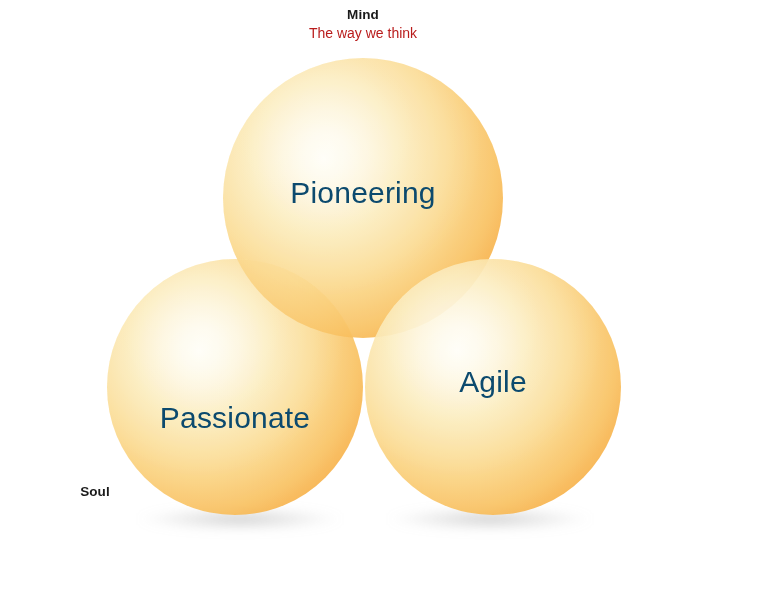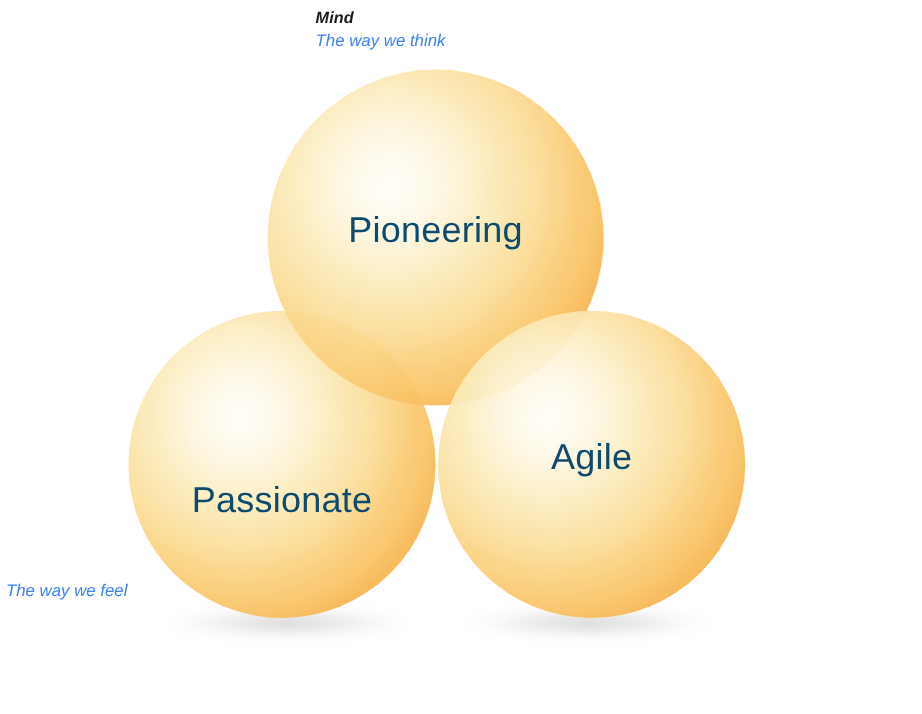--- a/index.html
+++ b/index.html
@@ -21,37 +21,36 @@
     position: absolute;
     left: 0;
     top: 0;
     width: 768px;
     height: 595px;
   }
 
   
   .axis-label {
     position: absolute;
-    text-align: left;
+    text-align: center;
     line-height: 1.32;
     white-space: nowrap;
-    font-style: italic;
   }
   .axis-label .axis-title {
     display: block;
     font-size: 13.5px;
     font-weight: bold;
     letter-spacing: 0.1px;
     color: #1a1a1a;
   }
   .axis-label .axis-sub {
     display: block;
     font-size: 14px;
     font-weight: normal;
-    color: #3b82f6;
+    color: #b91c1c;
   }
 
   #label-mind  { left: 263px; top: 6px;   width: 200px; }
   #label-soul  { left: 5px;   top: 483px; width: 180px; }
   #label-body  { left: 560px; top: 483px; width: 200px; }
 
   
   .sphere-text {
     position: absolute;
     text-align: center;
@@ -134,17 +133,17 @@
 <div class="sphere-text" id="text-passionate">Passionate</div>
 
 <div class="sphere-text" id="text-agile">Agile</div>
 
 <div class="axis-label" id="label-mind">
   <span class="axis-title">Mind</span>
   <span class="axis-sub">The way we think</span>
 </div>
 
 <div class="axis-label" id="label-soul">
-  <span class="axis-sub">The way we feel</span>
+  <span class="axis-title">Soul</span>
 </div>
 
 <div class="axis-label" id="label-body">
 </div>
 
 </body></html>

